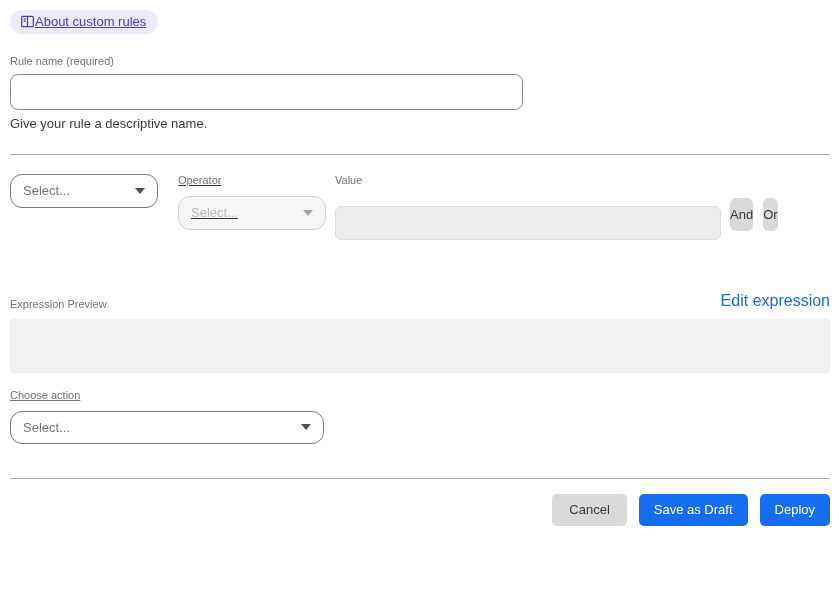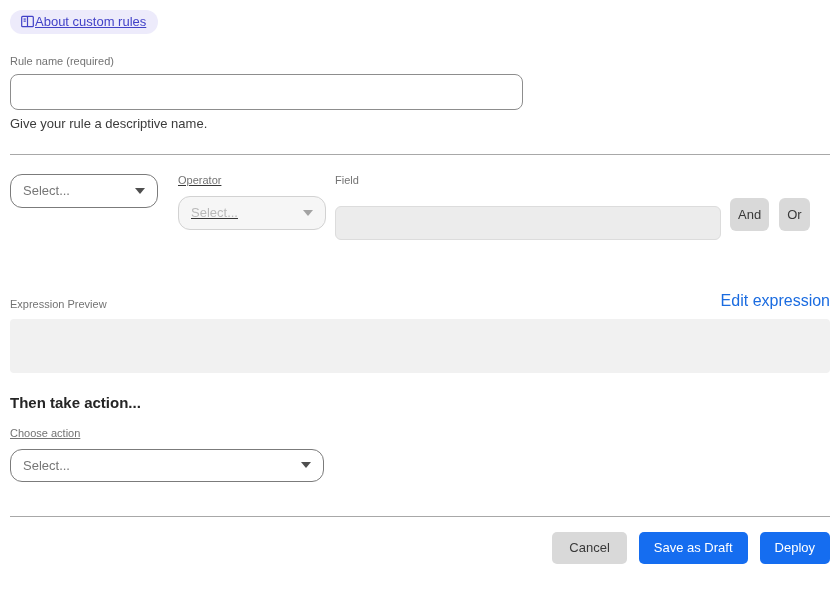--- a/index.html
+++ b/index.html
@@ -68,21 +68,21 @@
   .value-input {
     height: 34px; width: 386px; border-radius: 6px;
     border: 1px solid #dcdcdc; background: #ececec;
     font-size: 13px; padding: 0 10px; color: #555;
     font-family: "Liberation Sans", sans-serif;
   }
   .connector-btns { display: flex; gap: 10px; margin-top: 24px; }
   .gray-btn {
     border: none; background: #d9d9d9; color: #393939;
     font-size: 13px; border-radius: 6px; height: 33px;
-    padding: 0 8px; cursor: pointer;
+    padding: 0 0; cursor: pointer;
     font-family: "Liberation Sans", sans-serif;
   }
 
   
   .expr-row { display: flex; justify-content: space-between; align-items: flex-end; margin-top: 52px; }
   .link { font-size: 16px; color: #1b6ce0; text-decoration: none; cursor: pointer; }
   .expr-box {
     margin-top: 9px; height: 54px; width: 820px;
     background: #f1f1f1; border-radius: 4px;
   }
@@ -138,39 +138,38 @@
 
     <div class="match-col col-operator">
       <span class="field-label">Operator</span>
       <div class="select-box disabled">
         <span>Select...</span>
         <span class="caret"></span>
       </div>
     </div>
 
     <div class="match-col col-value">
-      <span class="field-label">Field</span>
+      <span class="field-label">Value</span>
       <div style="margin-top:10px;">
         <input class="value-input" type="text" disabled="" value="" style="">
       </div>
     </div>
 
     <div class="connector-btns">
       <button class="gray-btn">And</button>
       <button class="gray-btn">Or</button>
     </div>
   </div>
 
   <div class="expr-row">
     <span class="field-label">Expression Preview</span>
     <a class="link">Edit expression</a>
   </div>
   <div class="expr-box"></div>
 
-  <div class="section-heading action-heading">Then take action...</div>
   <div class="field-label choose-label">Choose action</div>
   <div class="select-box action-select">
     <span>Select...</span>
     <span class="caret"></span>
   </div>
 
   <hr class="divider footer-divider">
 
   <div class="footer">
     <button class="gray-btn">Cancel</button>

